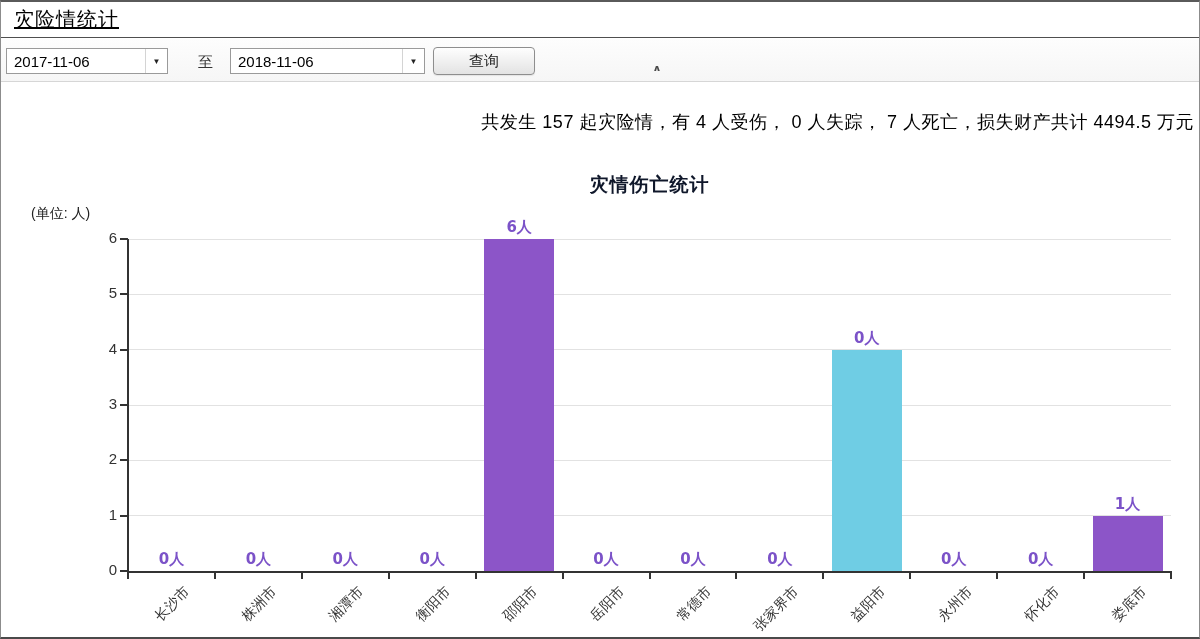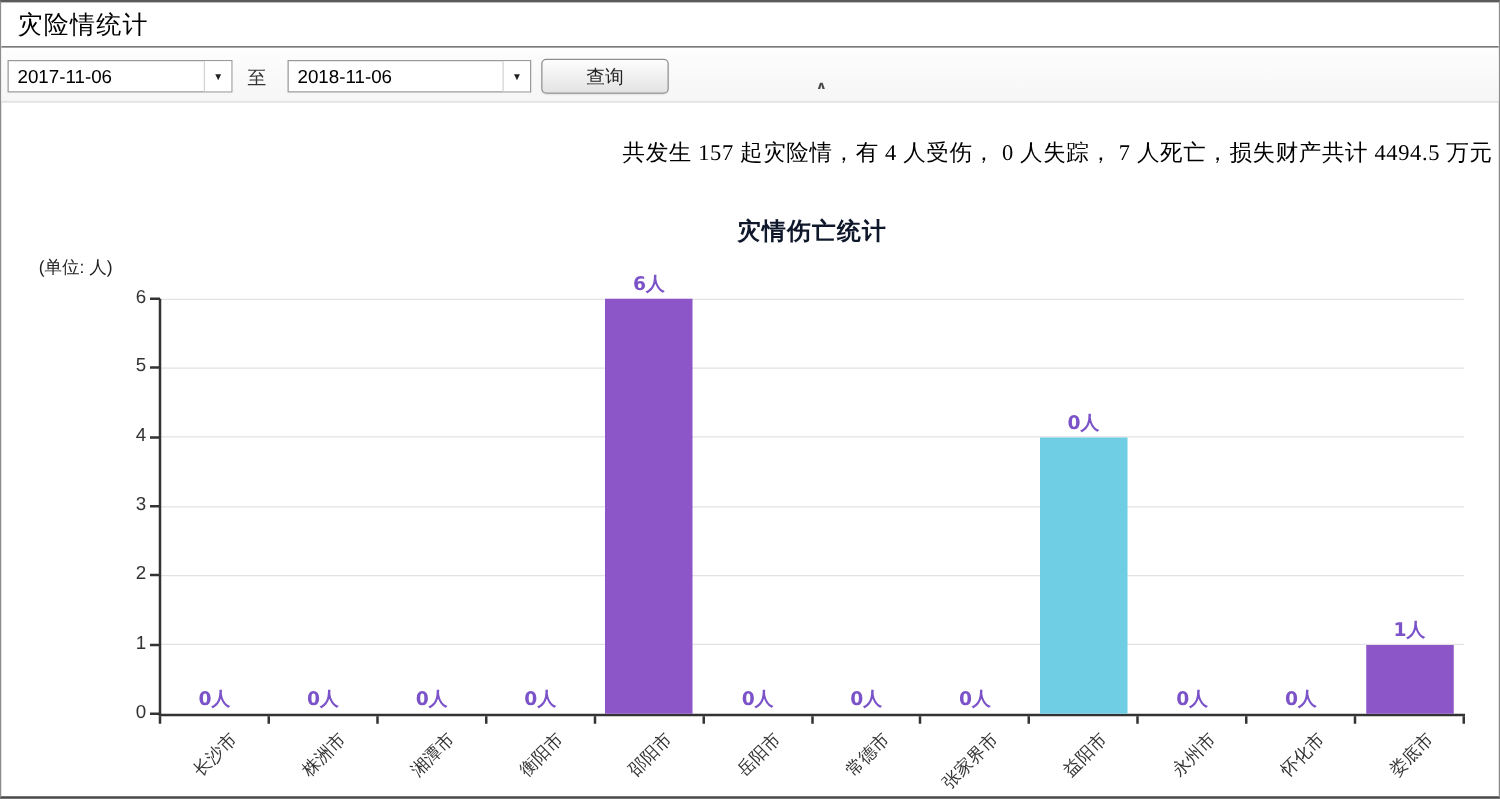--- a/index.html
+++ b/index.html
@@ -7,54 +7,54 @@
   body { font-family:"Liberation Sans","DejaVu Sans",sans-serif; background:#e8e8e8; }
   #page {
     position:relative; width:1200px; height:639px; background:#fff;
     border:1px solid #8c8c8c; border-top:2px solid #5a5a5a; border-bottom:2px solid #4a4a4a;
     overflow:hidden;
   }
   
   #titlebar {
     position:absolute; top:0; left:0; right:0; height:36px;
     background:#fff; border-bottom:1px solid #4f4f4f;
-    display:flex; align-items:center; padding-left:13px;
+    display:flex; align-items:center; padding-left:13px;text-decoration:underline;
   }
   #titlebar .title { font-size:20px; color:#000; letter-spacing:1px; }
   
   #toolbar {
     position:absolute; top:37px; left:0; right:0; height:43px;
     background:linear-gradient(#fdfdfd,#f6f6f6); border-bottom:1px solid #d6d6d6;
   }
   .combo {
     position:absolute; top:9px; height:26px; background:#fff;
     border:1px solid #9a9a9a; display:flex; align-items:stretch;
   }
   .combo-value { flex:1; font-size:15px; color:#000; padding:4px 0 0 7px; white-space:nowrap; overflow:hidden; }
   .combo-arrow {
     width:22px; border-left:1px solid #d4d4d4; display:flex; align-items:center; justify-content:center;
     font-size:8px; color:#222; background:#fff;
   }
-  #combo-from { left:5px;  width:180px; }
+  #combo-from { left:5px;  width:162px; }
   #to-label   { position:absolute; left:197px; top:14px; font-size:15px; color:#333; }
   #combo-to   { left:229px; width:195px; }
   #query-btn {
     position:absolute; left:432px; top:8px; width:102px; height:28px;
     border:1px solid #8e8e8e; border-radius:4px;
     background:linear-gradient(#fefefe,#e3e3e3);
     font-size:15px; color:#222; font-family:inherit; cursor:pointer;
     box-shadow:0 1px 1px rgba(0,0,0,.08);
   }
   #collapse-chevron {
     position:absolute; left:645px; top:23px; width:22px; text-align:center;
     font-size:11px; color:#4a4a4a; cursor:pointer; font-weight:bold; transform:scaleY(.8);
   }
   
   #summary {
-    position:absolute; top:108px; right:5px; font-family:Liberation Serif, serif;
+    position:absolute; top:108px; right:5px; font-family:Liberation Sans, sans-serif;
     font-size:18px; color:#000; white-space:nowrap; letter-spacing:.5px;
   }
   
   #chart { position:absolute; inset:0; width:1198px; }
   #chart-title {
     position:absolute; left:127px; width:1043px; top:170px; text-align:center;
     font-size:19px; font-weight:bold; color:#0f172a; letter-spacing:1px;
     font-family:"DejaVu Sans","Liberation Sans",sans-serif;
   }
   #unit-label { position:absolute; left:30px; top:203px; font-size:14px; color:#222; }

